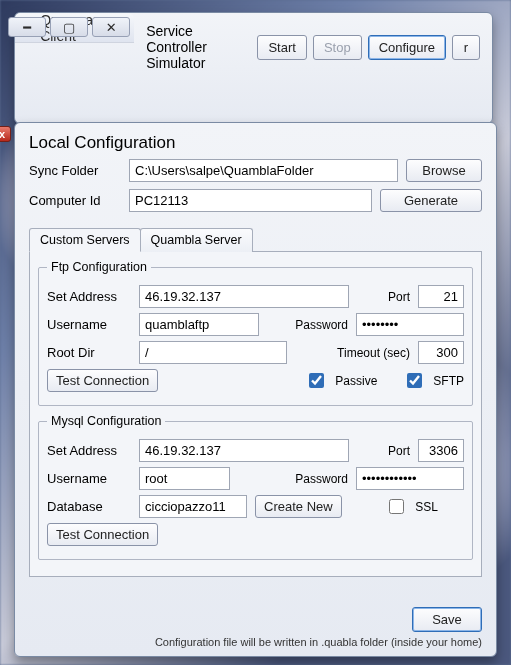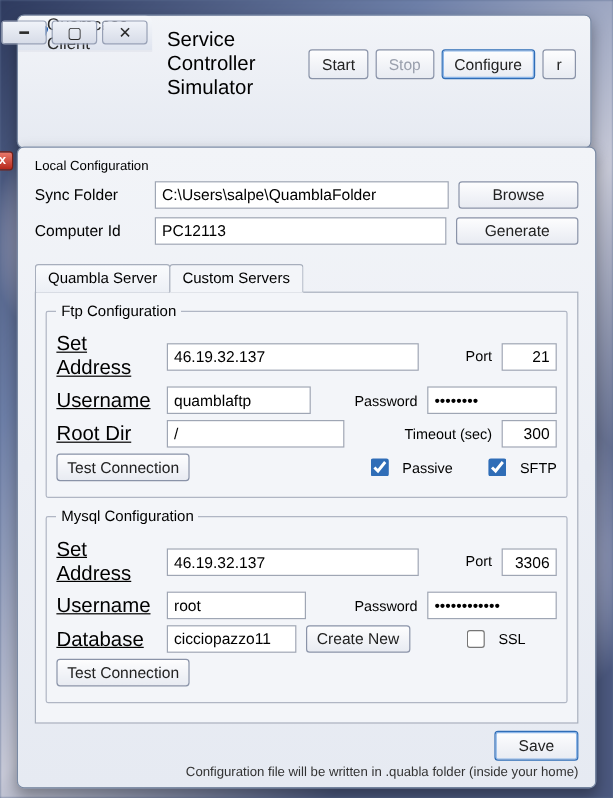--- a/index.html
+++ b/index.html
@@ -63,21 +63,21 @@
     cursor:pointer;
   }
 
   .body1 {
     padding: 10px 12px 4px 12px;
     display:flex; flex-direction:column; gap:6px;
   }
   .row1 {
     display:flex; align-items:center; gap:6px;
   }
-  .scs { font-size: 17px; flex:1; }
+  .scs { font-size: 14px; flex:1; }
   .btn {
     border:1px solid #8a93a8;
     background: linear-gradient(#fdfdfe,#e8ebf2);
     border-radius:3px;
     padding: 4px 10px;
     font-size:13px;
     color:#222;
     cursor:pointer;
     min-width:0;
   }
@@ -99,21 +99,21 @@
     width:18px; height:16px;
     background: linear-gradient(#e97a6c,#b6281b);
     border:1px solid #732019;
     border-radius:3px;
     color:#fff; font-size:11px; line-height:14px; text-align:center;
     cursor:pointer; font-weight:bold;
   }
 
   .body2 { padding: 10px 14px 8px 14px; flex:1; display:flex; flex-direction:column; }
 
-  .section-title { font-size:11px; margin-bottom:6px; }
+  .section-title { font-size:17px; margin-bottom:6px; }
   .formrow { display:flex; align-items:center; gap:8px; margin-bottom:7px;justify-content:center; }
   .lbl { width:92px; font-size:13px; text-align:left; }
   input.txt {
     border:1px solid #9fa6b4;
     background:#fff;
     font-size:13px;
     padding:3px 5px;
     height:23px;
   }
 
@@ -143,21 +143,21 @@
 
   fieldset {
     border:1px solid #b0b6c4;
     border-radius:2px;
     margin:0 0 8px 0;
     padding:6px 8px 8px 8px;
   }
   legend { font-size:12.5px; padding:0 4px; }
 
   .cfgrow { display:flex; align-items:center; gap:8px; margin:5px 0; }
-  .cfgrow .clbl { width:84px; font-size:17px;text-decoration:underline; }
+  .cfgrow .clbl { width:84px; font-size:13px; }
   .cfgrow input.txt { flex:0 0 auto; }
   .shortnum { width:46px !important; text-align:right; }
   .spacer { flex:1; }
   .chk { width:15px; height:15px; accent-color:#2f6db7; cursor:pointer; }
 
   .bottom { margin-top:auto; display:flex; flex-direction:column; align-items:flex-end; gap:4px; padding-top:6px; }
   .hint { font-size:11px; color:#333; }
 </style>
 </head>
 <body>
@@ -192,31 +192,31 @@
 <div class="window win2">
   <div class="titlebar2">
     <div class="close2">x</div>
   </div>
   <div class="body2">
     <div class="section-title">Local Configuration</div>
 
     <div class="formrow">
       <div class="lbl">Sync Folder</div>
       <input class="txt" style="flex: 1 1 0%;" value="C:\Users\salpe\QuamblaFolder">
-      <button class="btn small" style="width:100px;">Browse</button>
+      <button class="btn small" style="width:76px;">Browse</button>
     </div>
     <div class="formrow">
       <div class="lbl">Computer Id</div>
       <input class="txt" style="flex: 1 1 0%;" value="PC12113">
       <button class="btn small" style="width:102px;">Generate</button>
     </div>
 
     <div class="tabs">
+      <div class="tab active">Custom Servers</div>
       <div class="tab">Quambla Server</div>
-      <div class="tab active">Custom Servers</div>
     </div>
     <div class="tabpanel">
 
       <fieldset>
         <legend>Ftp Configuration</legend>
 
         <div class="cfgrow">
           <div class="clbl">Set Address</div>
           <input class="txt" style="width: 210px;" value="46.19.32.137">
           <div class="spacer"></div>
@@ -253,21 +253,21 @@
 
         <div class="cfgrow">
           <div class="clbl">Set Address</div>
           <input class="txt" style="width: 210px;" value="46.19.32.137">
           <div class="spacer"></div>
           <div>Port</div>
           <input class="txt shortnum" value="3306" style="">
         </div>
         <div class="cfgrow">
           <div class="clbl">Username</div>
-          <input class="txt" style="width: 116px;" value="root">
+          <input class="txt" style="width: 91px;" value="root">
           <div class="spacer"></div>
           <div>Password</div>
           <input class="txt" style="width: 108px;" value="••••••••••••">
         </div>
         <div class="cfgrow">
           <div class="clbl">Database</div>
           <input class="txt" style="width: 108px;" value="cicciopazzo11">
           <button class="btn tiny">Create New</button>
           <div class="spacer"></div>
           <input type="checkbox" class="chk" style="">

